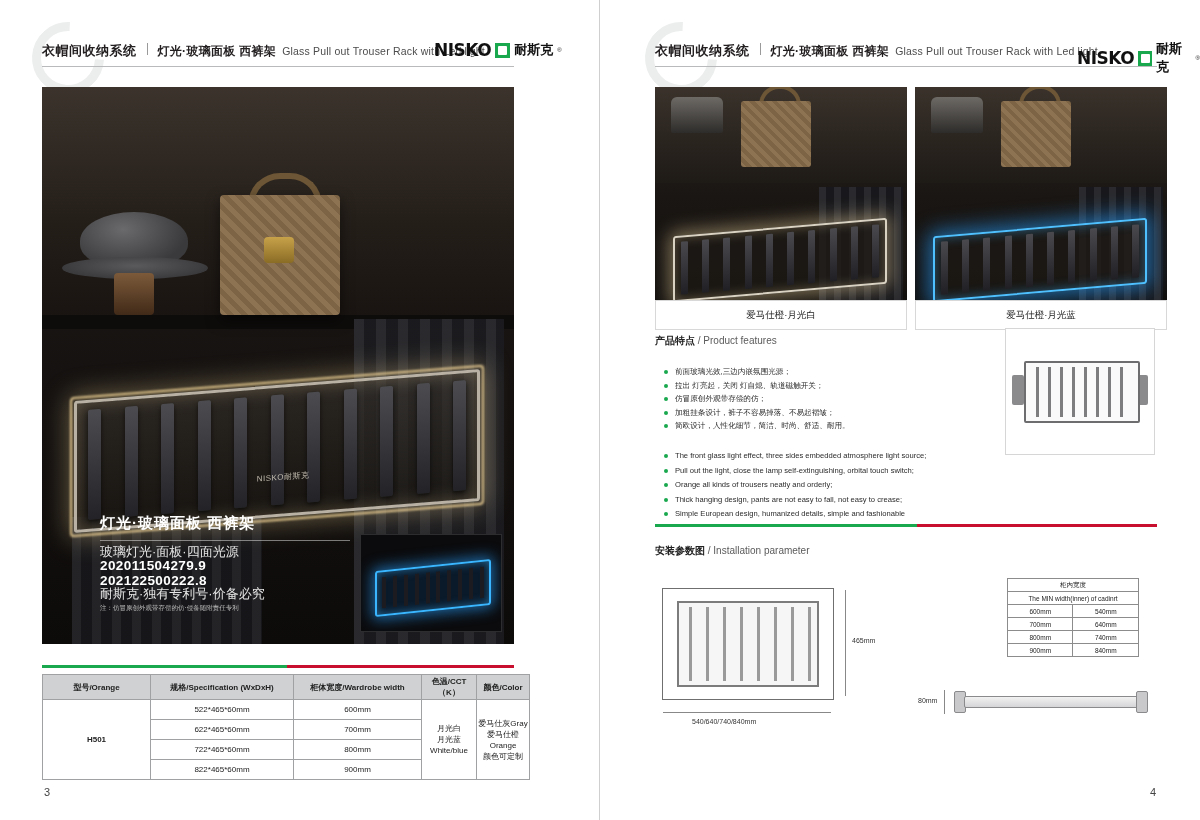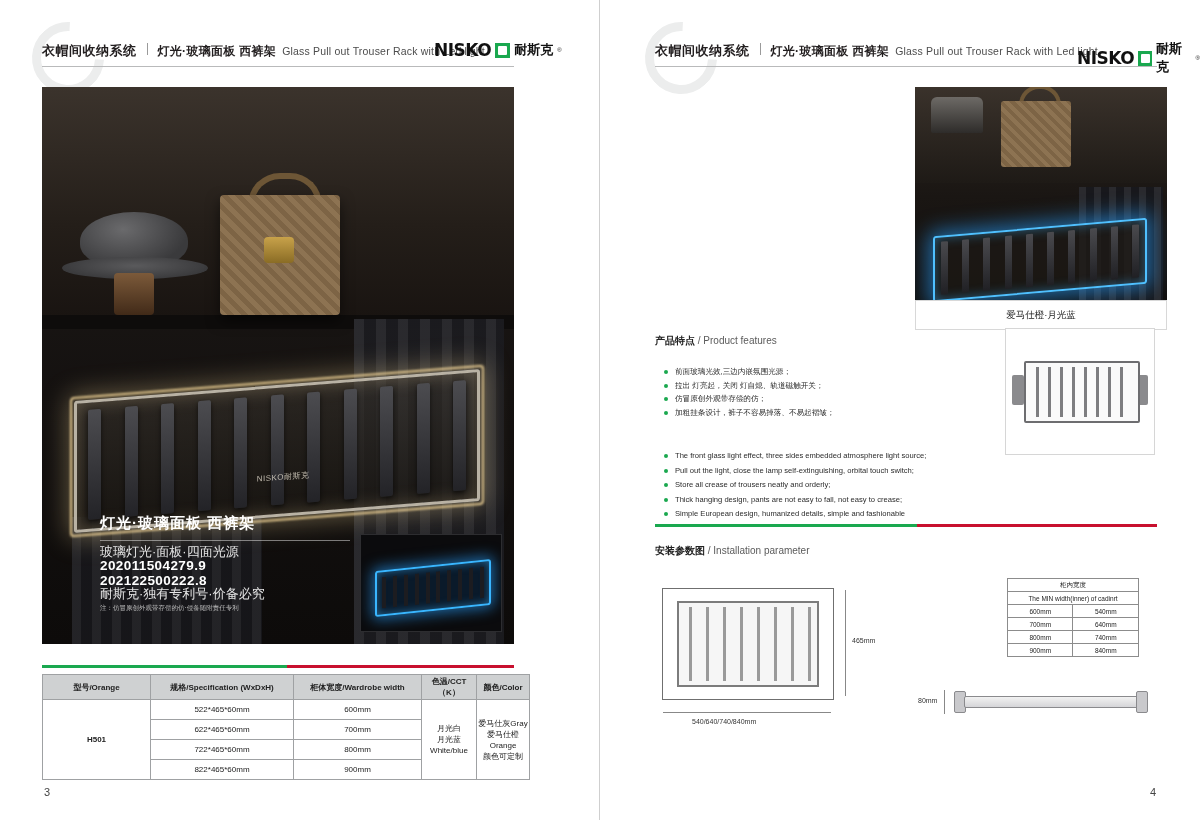--- a/index.html
+++ b/index.html
@@ -301,20 +301,44 @@
     </div>
   </div>
   <div class="hdr-rule" style="left:655px;top:66px;width:502px;"></div>
   <div class="logo" style="left:1077px;top:40px;">
     <span class="logo-n">NISKO</span>
     <span class="logo-sq"></span>
     <span class="logo-cn">耐斯克</span>
     <span class="logo-tm">®</span>
   </div>
 
+  <div class="photo2 p2 p2-left">
+    <div class="bgroom"></div>
+    <div class="shelf2"></div>
+    <div class="lamp"></div>
+    <div class="bag2s"></div>
+    <div class="bag2"></div>
+    <div class="cloth"></div>
+    <div class="rack2 white">
+      <div class="fr"></div>
+      <div class="bars2">
+        <i></i>
+          <i></i>
+        <i></i>
+          <i></i>
+        <i></i>
+          <i></i>
+        <i></i>
+          <i></i>
+        <i></i>
+          <i></i>
+      </div>
+    </div>
+    <div class="ph-label">爱马仕橙·月光白</div>
+  </div>
 
   <div class="photo2 p2 p2-right">
     <div class="bgroom"></div>
     <div class="shelf2"></div>
     <div class="lamp"></div>
     <div class="bag2s"></div>
     <div class="bag2"></div>
     <div class="cloth"></div>
     <div class="rack2 blue">
       <div class="fr"></div>
@@ -338,28 +362,29 @@
     <b>产品特点</b>
     <span>/ Product features</span>
   </div>
 
   <div class="feat" style="top:356px;width:330px;">
     <ul>
       <li>前面玻璃光效,三边内嵌氛围光源；</li>
       <li>拉出 灯亮起，关闭 灯自熄、轨道磁触开关；</li>
       <li>仿冒原创外观带存偿的仿；</li>
       <li>加粗挂条设计，裤子不容易掉落、不易起褶皱；</li>
+      <li>简欧设计，人性化细节，简洁、时尚、舒适、耐用。</li>
     </ul>
   </div>
 
   <div class="feat en" style="top:440px;width:340px;">
     <ul>
       <li>The front glass light effect, three sides embedded atmosphere light source;</li>
       <li>Pull out the light, close the lamp self-extinguishing, orbital touch switch;</li>
-      <li>Store all crease of trousers neatly and orderly;</li>
+      <li>Orange all kinds of trousers neatly and orderly;</li>
       <li>Thick hanging design, pants are not easy to fall, not easy to crease;</li>
       <li>Simple European design, humanized details, simple and fashionable</li>
     </ul>
   </div>
 
   <div class="prod-img">
     <div class="cap"></div>
     <div class="cap2"></div>
     <div class="pr">
       <i style="left:10px"></i>

